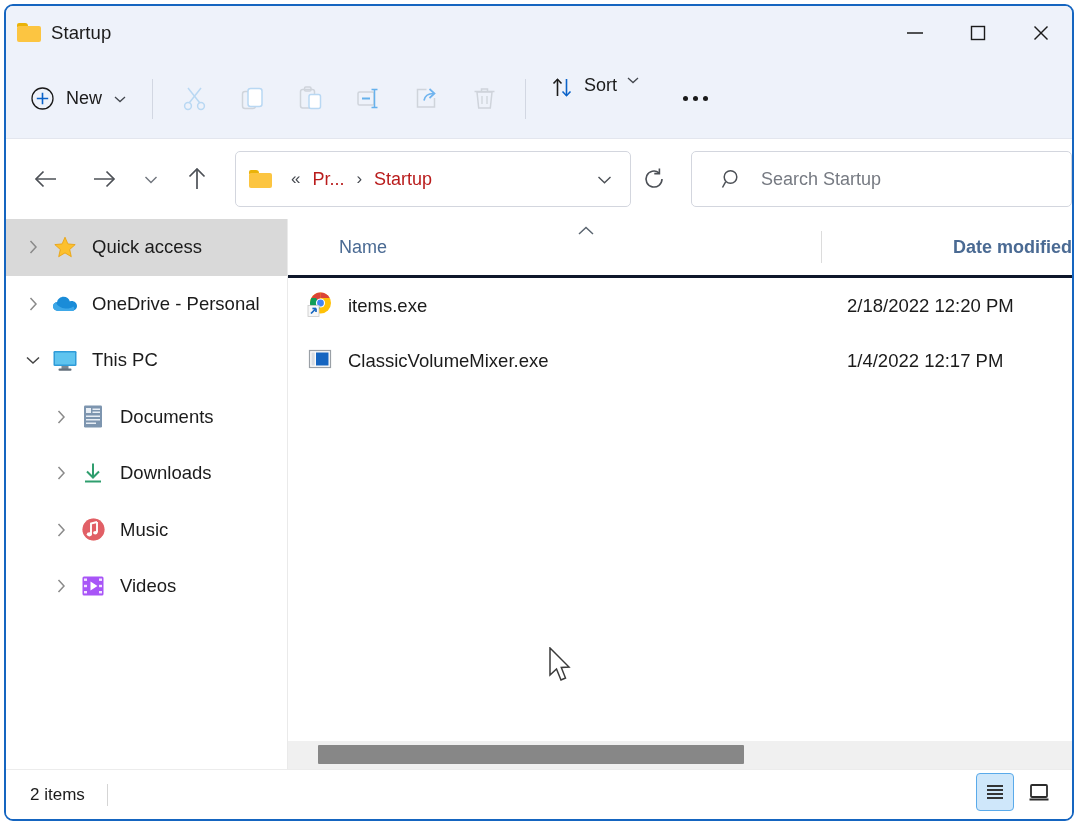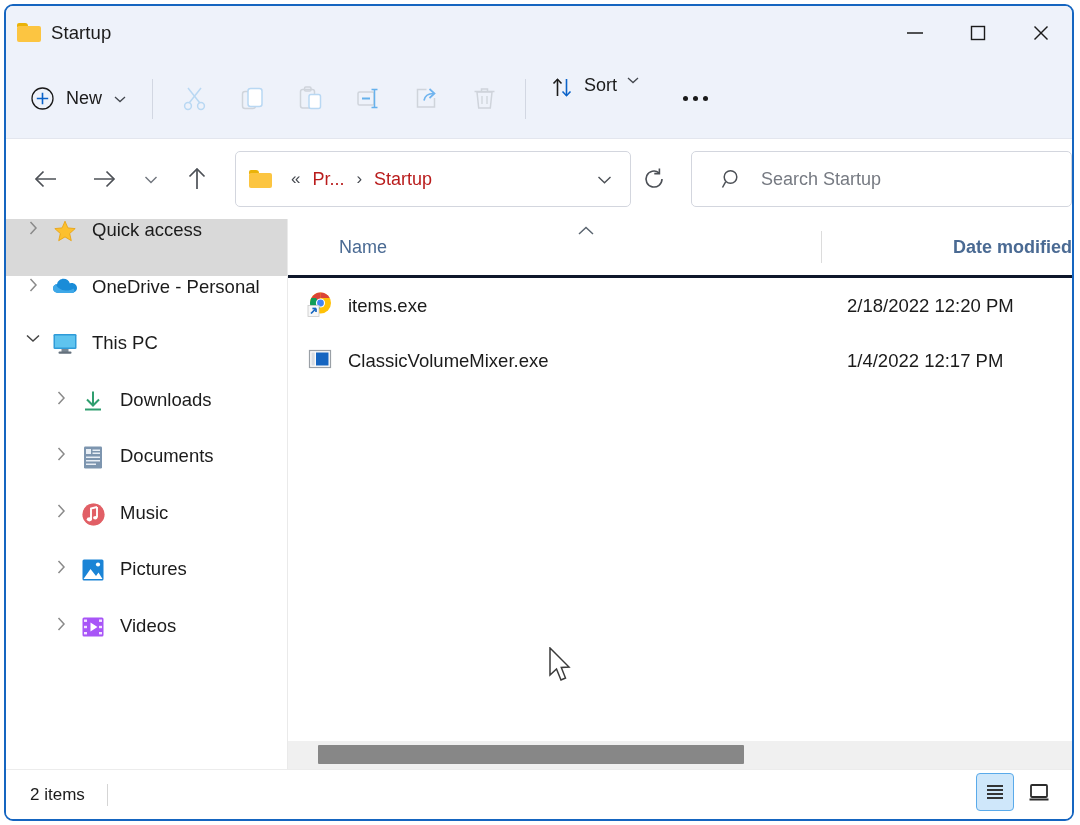--- a/index.html
+++ b/index.html
@@ -286,21 +286,21 @@
   #sidebar {
     width: 281px;
     flex: 0 0 281px;
     background: #ffffff;
     position: relative;
     overflow: hidden;
   }
   .nav-item {
     height: 56.5px;
     display: flex;
-    align-items: flex-start;
+    align-items: center;
     cursor: default;
     padding-left: 10px;
     box-sizing: border-box;
   }
   .nav-item.selected { background: #d9d9d9; }
   .expander {
     width: 34px;
     display: flex;
     align-items: center;
     justify-content: center;
@@ -702,83 +702,68 @@
       </div>
 
 
       <div class="nav-item indent">
         <span class="expander">
           <svg width="13" height="18" viewBox="0 0 13 18">
               <polyline points="3.5,3 9,9 3.5,15" fill="none" stroke="#8a8a8a" stroke-width="1.5"></polyline>
             </svg>
         </span>
         <span class="nav-icon">
-          <svg width="24" height="24" viewBox="0 0 24 24">
-            <line x1="12" y1="2.5" x2="12" y2="16" stroke="#2f9e6e" stroke-width="2"></line>
-            <polyline points="6,10.5 12,16.5 18,10.5" fill="none" stroke="#2f9e6e" stroke-width="2"></polyline>
-            <line x1="4" y1="20.5" x2="20" y2="20.5" stroke="#2f9e6e" stroke-width="2"></line>
-          </svg>
-        </span>
-        <span class="nav-label">Downloads</span>
-      </div>
-
-      <div class="nav-item indent">
-        <span class="expander">
-          <svg width="13" height="18" viewBox="0 0 13 18">
-              <polyline points="3.5,3 9,9 3.5,15" fill="none" stroke="#8a8a8a" stroke-width="1.5"></polyline>
-            </svg>
-        </span>
-        <span class="nav-icon">
           <svg width="22" height="25" viewBox="0 0 22 25">
             <rect x="2" y="1.5" width="18" height="22" rx="1.2" fill="#7d95af"></rect>
             <rect x="4" y="4" width="5" height="5" fill="#e8eef5"></rect>
             <rect x="10.5" y="4.5" width="7.5" height="1.5" fill="#e8eef5"></rect>
             <rect x="10.5" y="7.5" width="7.5" height="1.5" fill="#e8eef5"></rect>
             <rect x="4" y="11.5" width="14" height="1.5" fill="#e8eef5"></rect>
             <rect x="4" y="15" width="14" height="1.5" fill="#e8eef5"></rect>
             <rect x="4" y="18.5" width="10" height="1.5" fill="#e8eef5"></rect>
           </svg>
         </span>
         <span class="nav-label">Documents</span>
       </div>
 
       <div class="nav-item indent">
         <span class="expander">
           <svg width="13" height="18" viewBox="0 0 13 18">
               <polyline points="3.5,3 9,9 3.5,15" fill="none" stroke="#8a8a8a" stroke-width="1.5"></polyline>
             </svg>
         </span>
         <span class="nav-icon">
+          <svg width="24" height="24" viewBox="0 0 24 24">
+            <line x1="12" y1="2.5" x2="12" y2="16" stroke="#2f9e6e" stroke-width="2"></line>
+            <polyline points="6,10.5 12,16.5 18,10.5" fill="none" stroke="#2f9e6e" stroke-width="2"></polyline>
+            <line x1="4" y1="20.5" x2="20" y2="20.5" stroke="#2f9e6e" stroke-width="2"></line>
+          </svg>
+        </span>
+        <span class="nav-label">Downloads</span>
+      </div>
+
+      <div class="nav-item indent">
+        <span class="expander">
+          <svg width="13" height="18" viewBox="0 0 13 18">
+              <polyline points="3.5,3 9,9 3.5,15" fill="none" stroke="#8a8a8a" stroke-width="1.5"></polyline>
+            </svg>
+        </span>
+        <span class="nav-icon">
           <svg width="25" height="25" viewBox="0 0 25 25">
             <circle cx="12.5" cy="12.5" r="11" fill="#e86b52"></circle>
             <circle cx="12.5" cy="12.5" r="11" fill="#d9517e" opacity="0.45"></circle>
             <path d="M16 5 L16 15.5" stroke="#ffffff" stroke-width="1.9" fill="none"></path>
             <path d="M16 5 L10 6.6 L10 17" stroke="#ffffff" stroke-width="1.9" fill="none"></path>
             <ellipse cx="8.4" cy="17.3" rx="2.6" ry="2.1" fill="#ffffff"></ellipse>
             <ellipse cx="14.3" cy="15.8" rx="2.2" ry="1.8" fill="#ffffff"></ellipse>
           </svg>
         </span>
         <span class="nav-label">Music</span>
       </div>
 
-      <div class="nav-item indent">
-        <span class="expander">
-          <svg width="13" height="18" viewBox="0 0 13 18">
-              <polyline points="3.5,3 9,9 3.5,15" fill="none" stroke="#8a8a8a" stroke-width="1.5"></polyline>
-            </svg>
-        </span>
-        <span class="nav-icon">
-          <svg width="24" height="24" viewBox="0 0 24 24">
-            <rect x="1.5" y="1.5" width="21" height="21" rx="1.5" fill="#1b84d6"></rect>
-            <circle cx="17" cy="6.5" r="2.1" fill="#ffffff"></circle>
-            <polygon points="2.5,21 9.5,11 15,18 17.5,14.5 21.5,21" fill="#ffffff"></polygon>
-          </svg>
-        </span>
-        <span class="nav-label">Pictures</span>
-      </div>
 
       <div class="nav-item indent">
         <span class="expander">
           <svg width="13" height="18" viewBox="0 0 13 18">
               <polyline points="3.5,3 9,9 3.5,15" fill="none" stroke="#8a8a8a" stroke-width="1.5"></polyline>
             </svg>
         </span>
         <span class="nav-icon">
           <svg width="24" height="24" viewBox="0 0 24 24">
             <rect x="1.5" y="2.5" width="21" height="19" rx="1.5" fill="#a855f7"></rect>

